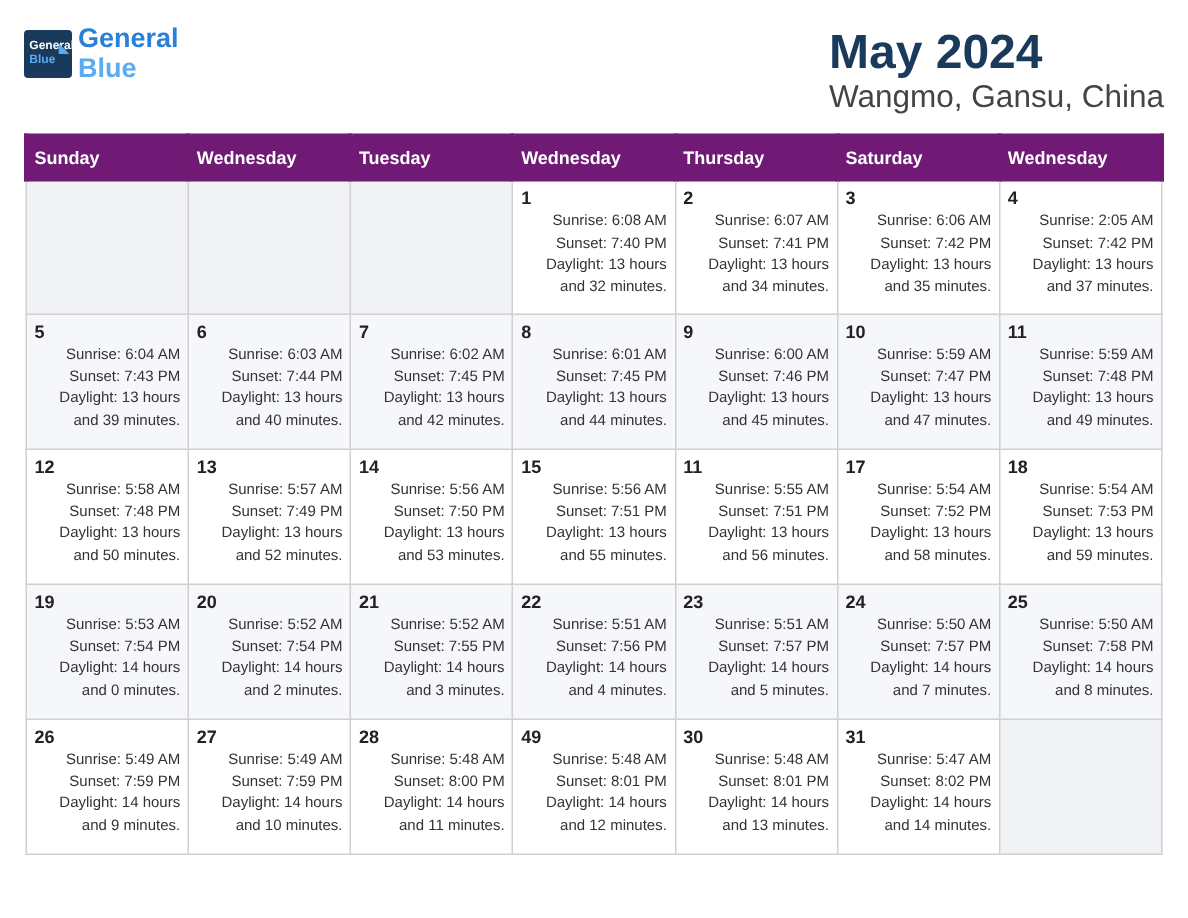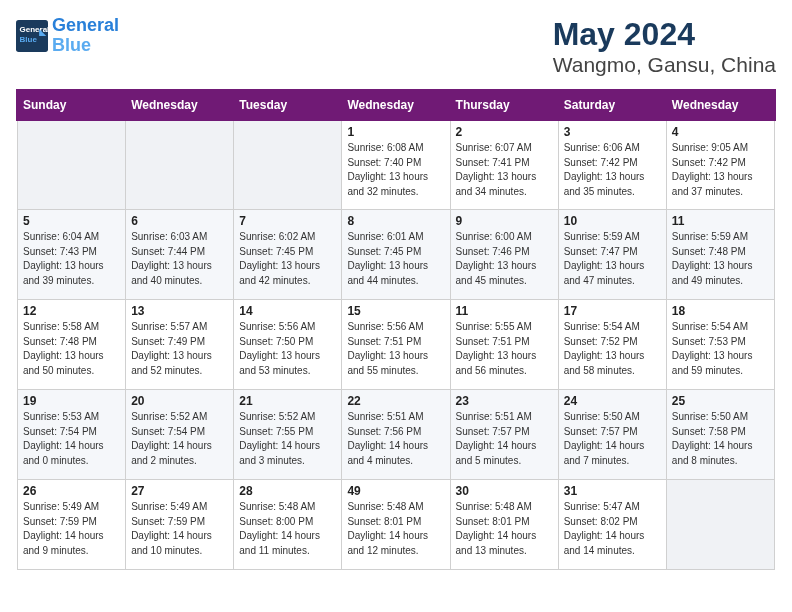--- a/index.html
+++ b/index.html
@@ -74,20 +74,21 @@
     }
     .day-number {
       font-weight: bold;
       font-size: 12px;
       margin-bottom: 2px;
     }
     .cell-text {
       font-size: 10px;
       line-height: 1.45;
       color: #333;
+      text-align: right;
     }
     .empty-cell {
       background: #f0f2f5 !important;
     }
   </style>
 </head>
 <body>
 
 <div class="header">
   <div class="logo">
@@ -142,21 +143,21 @@
         </td>
         <td>
           <div class="day-number">3</div>
           <div class="cell-text">Sunrise: 6:06 AM
 Sunset: 7:42 PM
 Daylight: 13 hours
 and 35 minutes.</div>
         </td>
         <td>
           <div class="day-number">4</div>
-          <div class="cell-text">Sunrise: 9:05 AM
+          <div class="cell-text">Sunrise: 2:05 AM
 Sunset: 7:42 PM
 Daylight: 13 hours
 and 37 minutes.</div>
         </td>
       </tr>
       <tr>
         <td>
           <div class="day-number">5</div>
           <div class="cell-text">Sunrise: 6:04 AM
 Sunset: 7:43 PM

